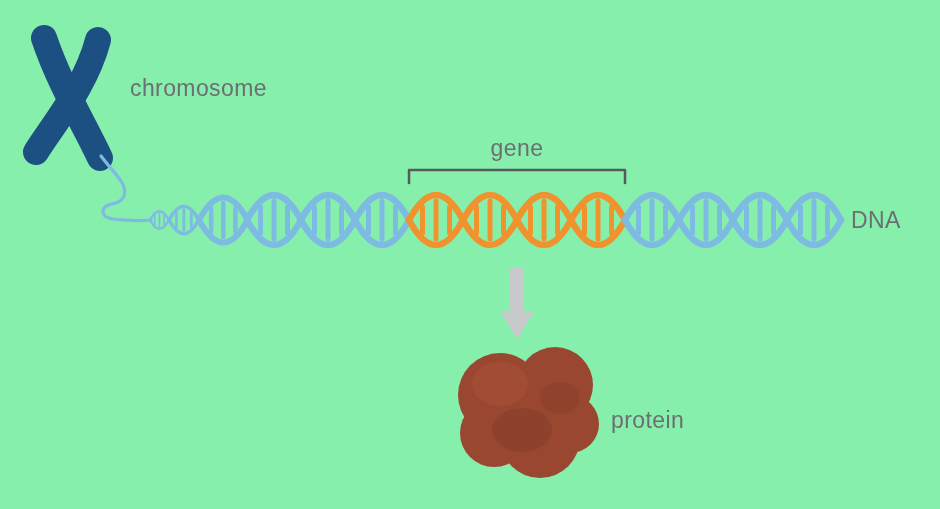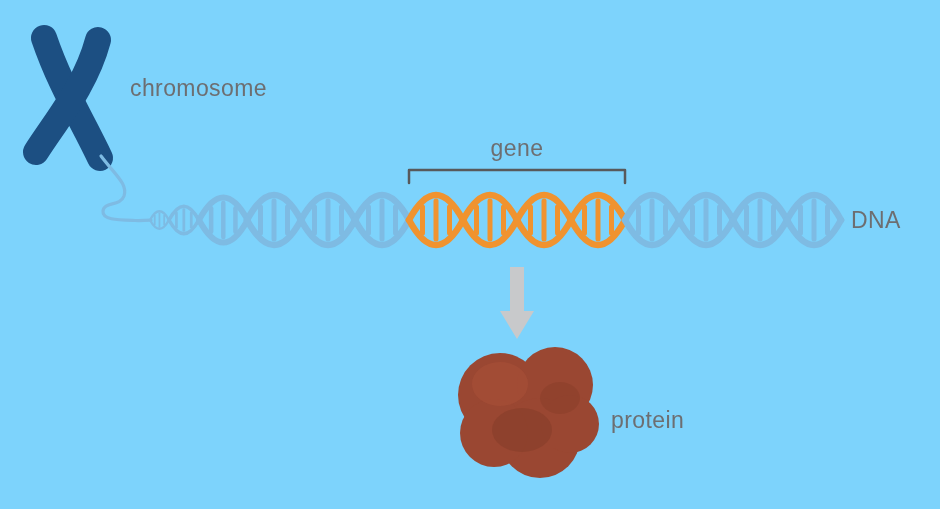--- a/index.html
+++ b/index.html
@@ -4,21 +4,21 @@
 <style>
   html, body {
     margin: 0;
     padding: 0;
     background: #ffffff;
   }
   .canvas {
     position: relative;
     width: 940px;
     height: 509px;
-    background: #7dd3fc;
+    background: #86efac;
     overflow: hidden;
     font-family: "Liberation Sans", sans-serif;
   }
   svg { display: block; }
   .label {
     fill: #6d6e71;
     font-family: "Liberation Sans", sans-serif;
     font-size: 23px;
     letter-spacing: 0.4px;
   }

